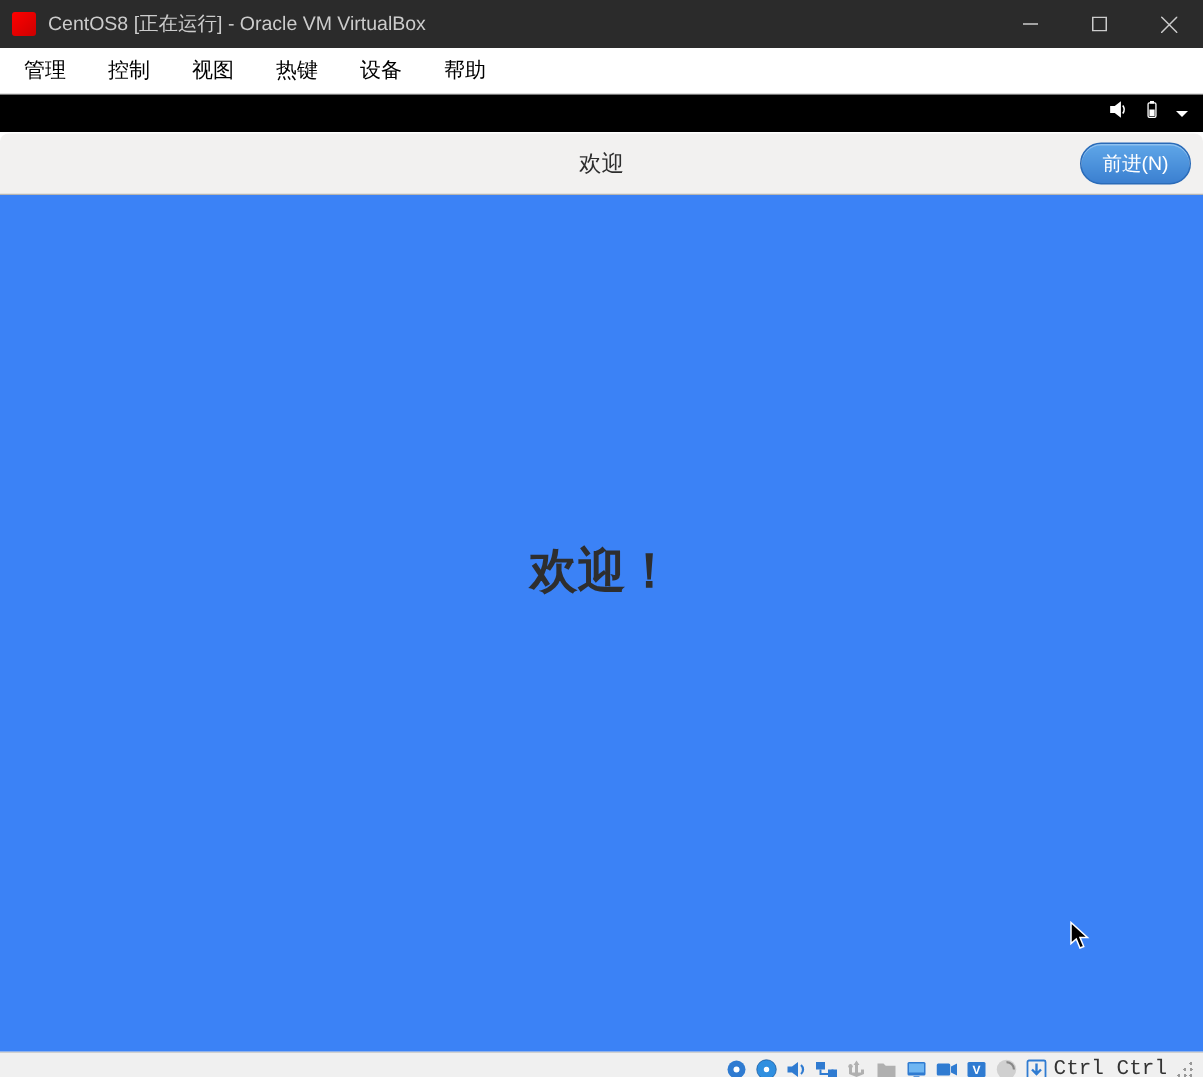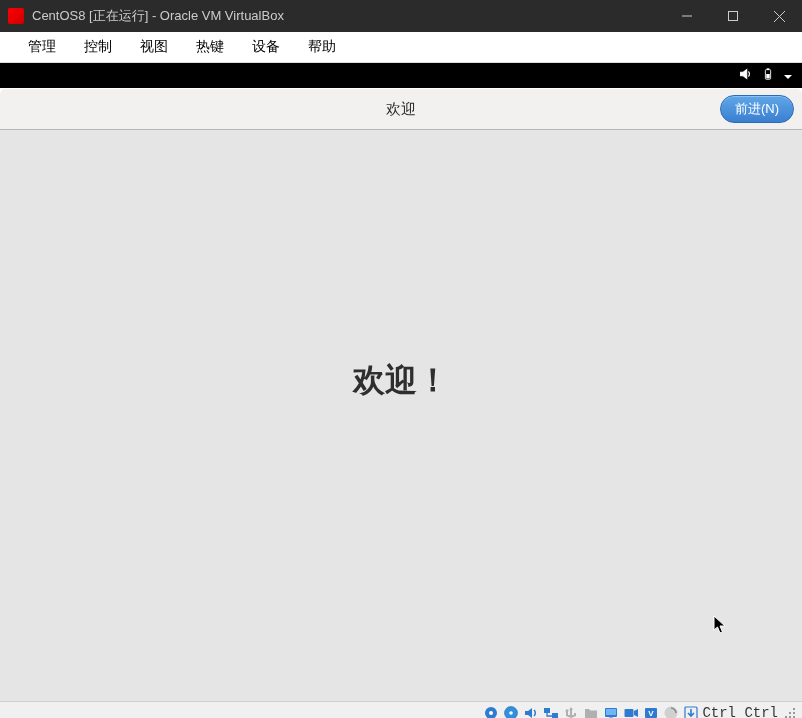--- a/index.html
+++ b/index.html
@@ -30,21 +30,21 @@
     }
     .titlebar .win-btn svg { stroke: #cccccc; stroke-width: 1; fill: none; }
 
     
     .menubar {
       height: 31px;
       background: #ffffff;
       display: flex;
       align-items: center;
       gap: 28px;
-      padding-left: 28px;
+      padding-left: 16px;
       font-size: 14px;
       color: #000;
       border-bottom: 1px solid #e0e0e0;
     }
     .menubar .menu-item { cursor: default; }
 
     
     .guest-topbar {
       height: 25px;
       background: #000;
@@ -87,21 +87,21 @@
       border: 1px solid #2a6bb8;
       border-radius: 14px;
       box-shadow: inset 0 1px 0 rgba(255,255,255,0.3);
       display: flex;
       align-items: center;
     }
 
     
     .content {
       height: 571px;
-      background: #e5e5e5;
+      background: #3b82f6;
       display: flex;
       align-items: center;
       justify-content: center;
       position: relative;
     }
     .welcome-text {
       font-size: 32px;
       font-weight: 700;
       color: #2e2e2e;
       position: relative;

